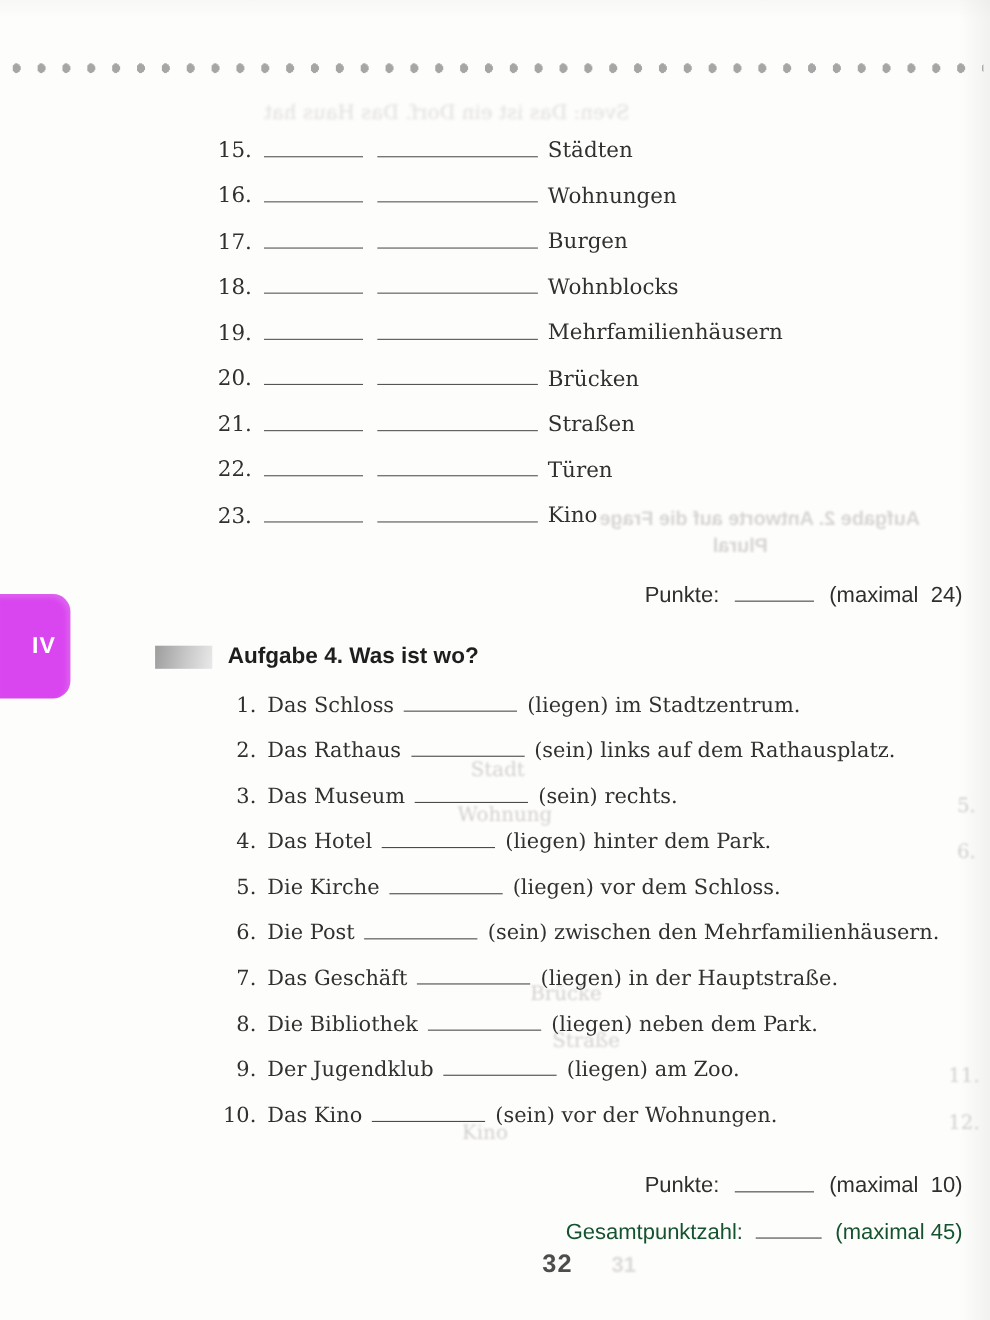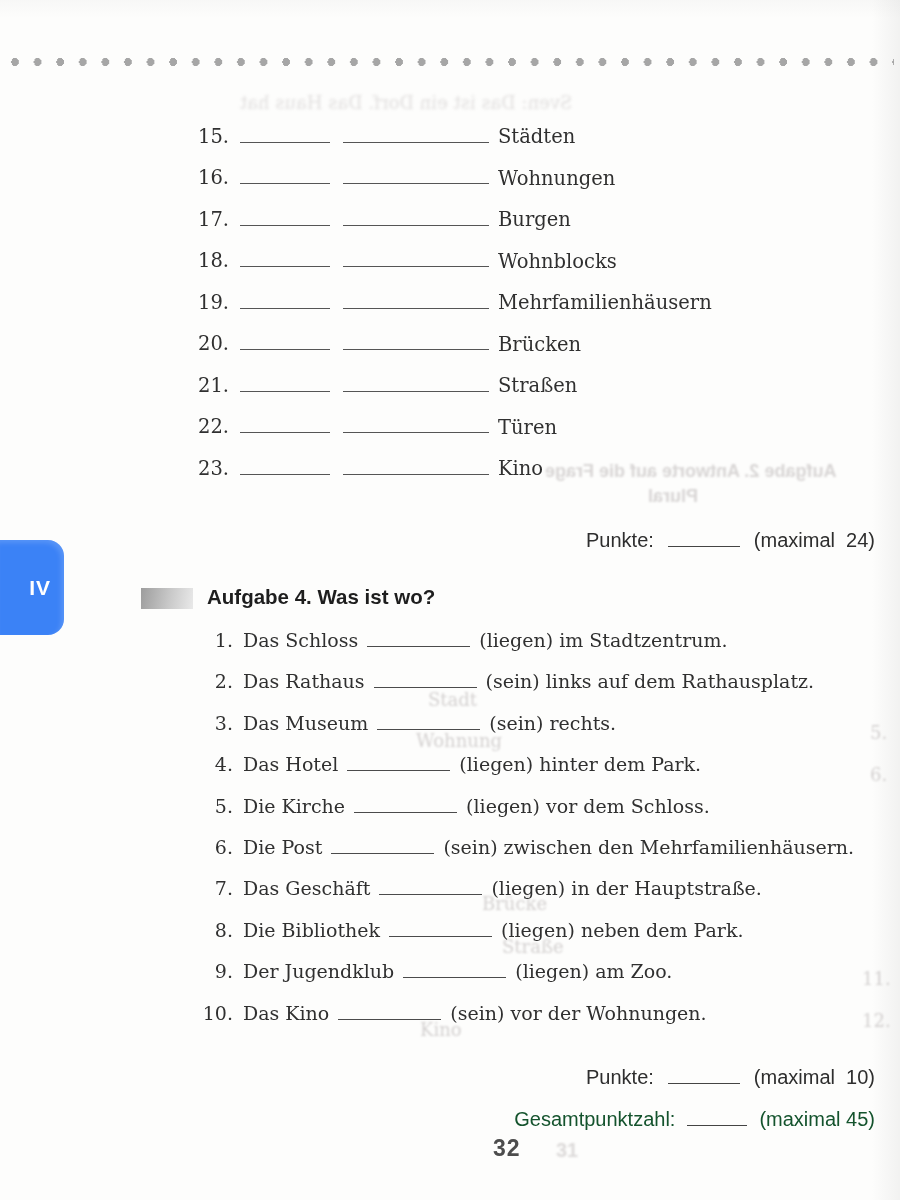--- a/index.html
+++ b/index.html
@@ -36,31 +36,31 @@
   }
   .score .blank{border-bottom-color:#444;}
   .score24{top:503px;}
   .score10{top:1040px;}
   .total{top:1082px;font-weight:normal;color:#14532d;}
   .sc-blank{width:72px;margin:0 14px;}
   .tot-blank{width:60px;margin:0 12px;}
   
   .tab{
     position:absolute;top:540px;left:0;width:64px;height:95px;
-    background:#3b82f6;border-radius:0 16px 16px 0;
+    background:#d946ef;border-radius:0 16px 16px 0;
     box-shadow:inset -3px 3px 5px rgba(255,255,255,.15);
     display:flex;align-items:center;justify-content:flex-end;
     padding-right:13px;box-sizing:border-box;
     font-family:"Liberation Sans", sans-serif;font-weight:bold;
     font-size:21px;color:#ffffff;letter-spacing:1px;
   }
   
   .heading{
     position:absolute;top:585px;left:141px;height:24px;
-    display:flex;align-items:flex-end;
+    display:flex;align-items:center;
   }
   .grad-bar{
     width:52px;height:21px;margin-right:14px;
     background:linear-gradient(100deg,#9d9d9d 0%,#c9c9c9 55%,#e9e9e9 100%);
   }
   .heading-text{
     font-family:"Liberation Sans", sans-serif;font-weight:bold;
     font-size:20.5px;color:#1e1e1e;
   }
   

